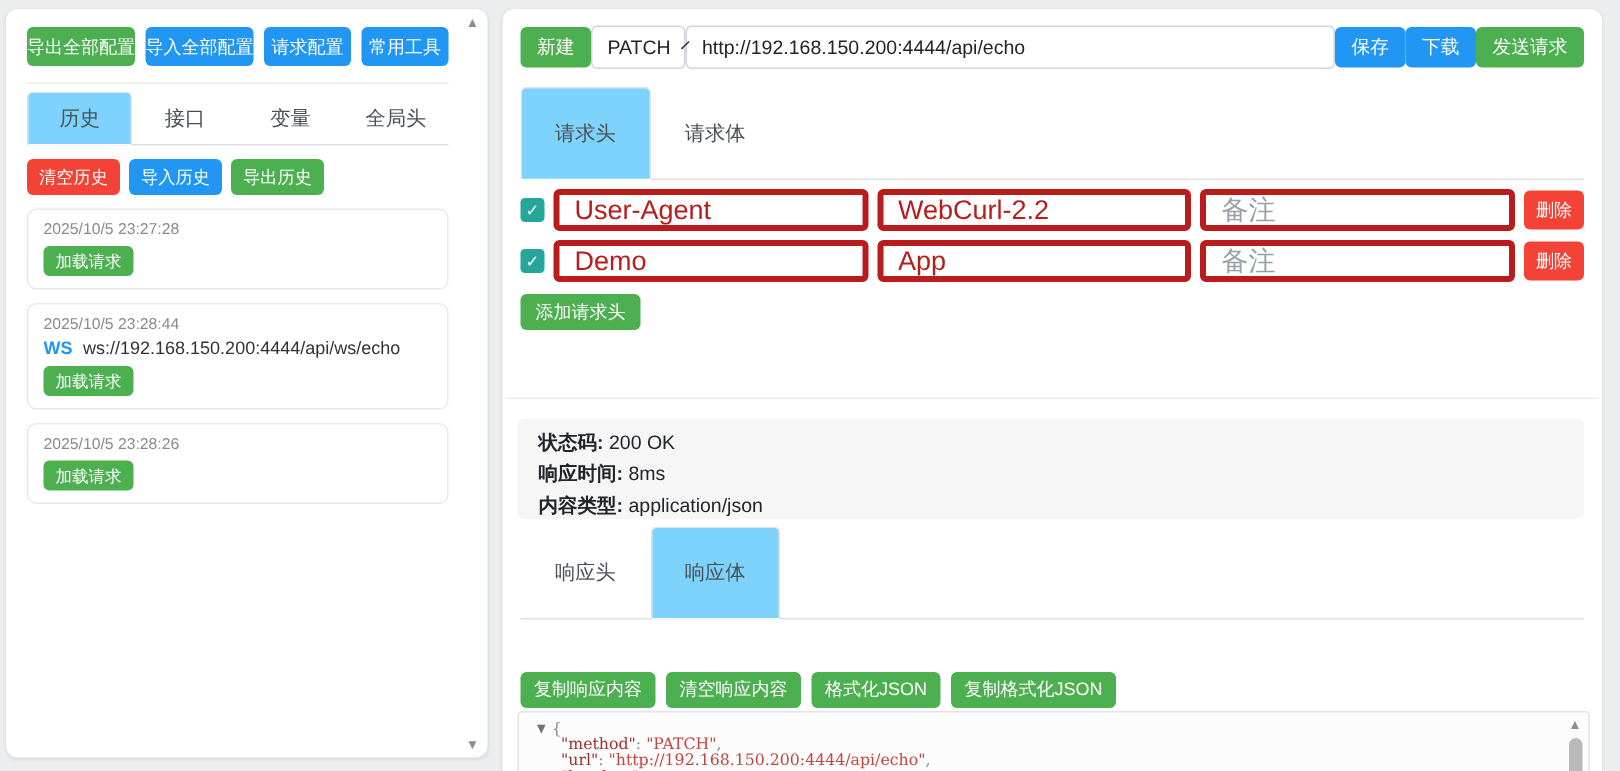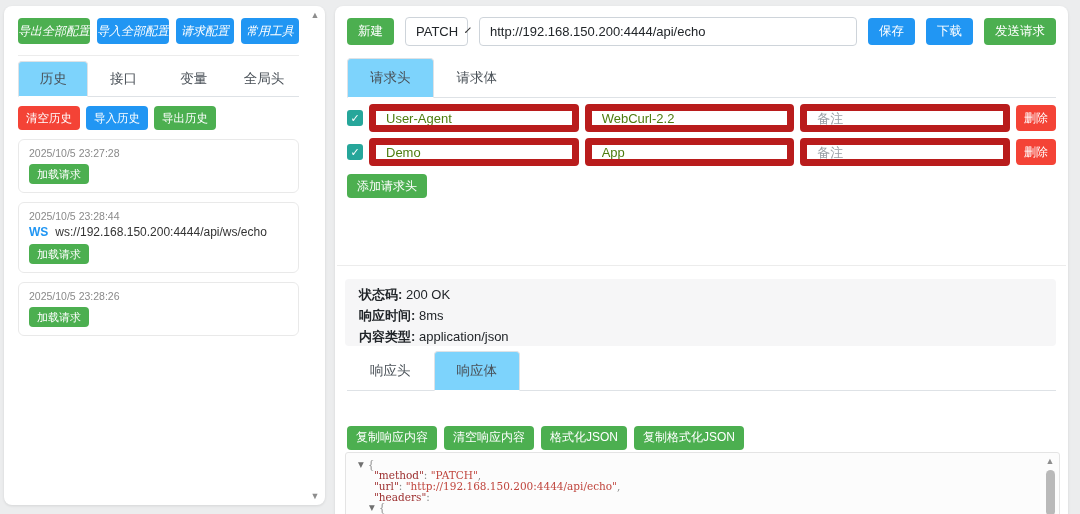--- a/index.html
+++ b/index.html
@@ -12,21 +12,21 @@
 
   
   .btn { display:inline-flex; align-items:center; justify-content:center; border:none; border-radius:4px;
          color:#fff; font-size:12.5px; font-family:inherit; cursor:pointer; white-space:nowrap; }
   .btn-green { background:#4caf50; }
   .btn-blue  { background:#2196f3; }
   .btn-red   { background:#f44336; }
 
   
   .config-row { display:flex; gap:7px; margin-top:12px; }
-  .config-row .btn { flex:1; height:26px; font-size:12px;font-style:italic; }
+  .config-row .btn { flex:1; height:26px; font-size:12px; }
   .sb-divider { border:none; border-top:1px solid #ececec; margin-top:11px; }
 
   .tabs { display:flex; border-bottom:1px solid #dee2e6; }
   .tab { padding:8px 0; font-size:13.5px; color:#495057; text-align:center; cursor:pointer;
          border:1px solid transparent; border-radius:4px 4px 0 0; margin-bottom:-1px; }
   .sb-tabs { margin-top:5px; }
   .sb-tabs .tab { flex:1; }
   .tab.active { background:#7dd3fc; border-color:#dee2e6 #dee2e6 #fff; }
 
   .hist-actions { display:flex; gap:6px; margin-top:9px; }
@@ -37,39 +37,39 @@
   .hist-time { font-size:10.5px; color:#8a8a8a; }
   .hist-line { margin-top:3px; font-size:12px; color:#333; white-space:nowrap; overflow:hidden; }
   .hist-method { color:#2196f3; font-weight:bold; margin-right:7px; }
   .hist-load { margin-top:5px; height:20px; padding:0 8px; font-size:11px; }
 
   .v-scroll { position:absolute; right:3px; top:4px; bottom:4px; width:14px; display:flex;
               flex-direction:column; justify-content:space-between; align-items:center; }
   .scroll-arrow { font-size:9px; color:#8d8d8d; cursor:pointer; line-height:10px; }
 
   
-  .toolbar { display:flex; align-items:center; gap:11px; margin:11px 12px 0; }
+  .toolbar { display:flex; align-items:center; gap:0; margin:11px 12px 0; }
   .toolbar .btn { height:27px; padding:0 11px; }
   .method-select { display:flex; align-items:center; justify-content:space-between; gap:8px;
                    width:63px; height:29px; border:1px solid #ced4da; border-radius:4px;
                    padding:0 8px 0 10px; font-size:13px; color:#212529; cursor:pointer; background:#fff; }
   .chevron { width:7px; height:7px; border-right:1.6px solid #333; border-bottom:1.6px solid #333;
              transform:rotate(45deg) translateY(-2px); }
   .url-input { flex:1; height:29px; border:1px solid #ced4da; border-radius:4px; padding:0 10px;
                font-size:13px; color:#212529; font-family:inherit; }
 
   .req-tabs { margin:12px 12px 0; }
-  .req-tabs .tab, .resp-tabs .tab { padding:10px 22px; }
+  .req-tabs .tab, .resp-tabs .tab { padding:21px 22px; }
 
   .hrow { display:flex; align-items:center; gap:6px; margin:6px 12px 0; }
   .hrow:first-of-type { margin-top:7px; }
   .checkbox { width:16px; height:16px; background:#26a69a; border-radius:3px; color:#fff;
               font-size:11px; display:flex; align-items:center; justify-content:center; cursor:pointer; flex-shrink:0; }
-  .hrow input { height:28px; border:7px solid #b91c1c; border-radius:4px; padding:0 10px;
-                font-size:13px; color:#4d7c0f; font-family:inherit; flex:1; min-width:0; }
+  .hrow input { height:28px; border:4px solid #b91c1c; border-radius:4px; padding:0 10px;
+                font-size:18px; color:#b91c1c; font-family:inherit; flex:1; min-width:0; }
   .hrow input::placeholder { color:#9aa0a6; }
   .btn-del { height:26px; padding:0 8px; font-size:12px; flex-shrink:0; }
   .add-header { margin:8px 12px 0; height:24px; padding:0 10px; font-size:12px; align-self:flex-start; }
 
   .spacer { flex:1; }
   .section-divider { border:none; border-top:1px solid #ececec; margin:0 2px; }
 
   .status-box { margin:13px 12px 0 10px; height:67px; background:#f6f6f7; border-radius:4px;
                 padding:5px 14px; font-size:13px; line-height:21px; }
   .status-line b { font-weight:bold; }

